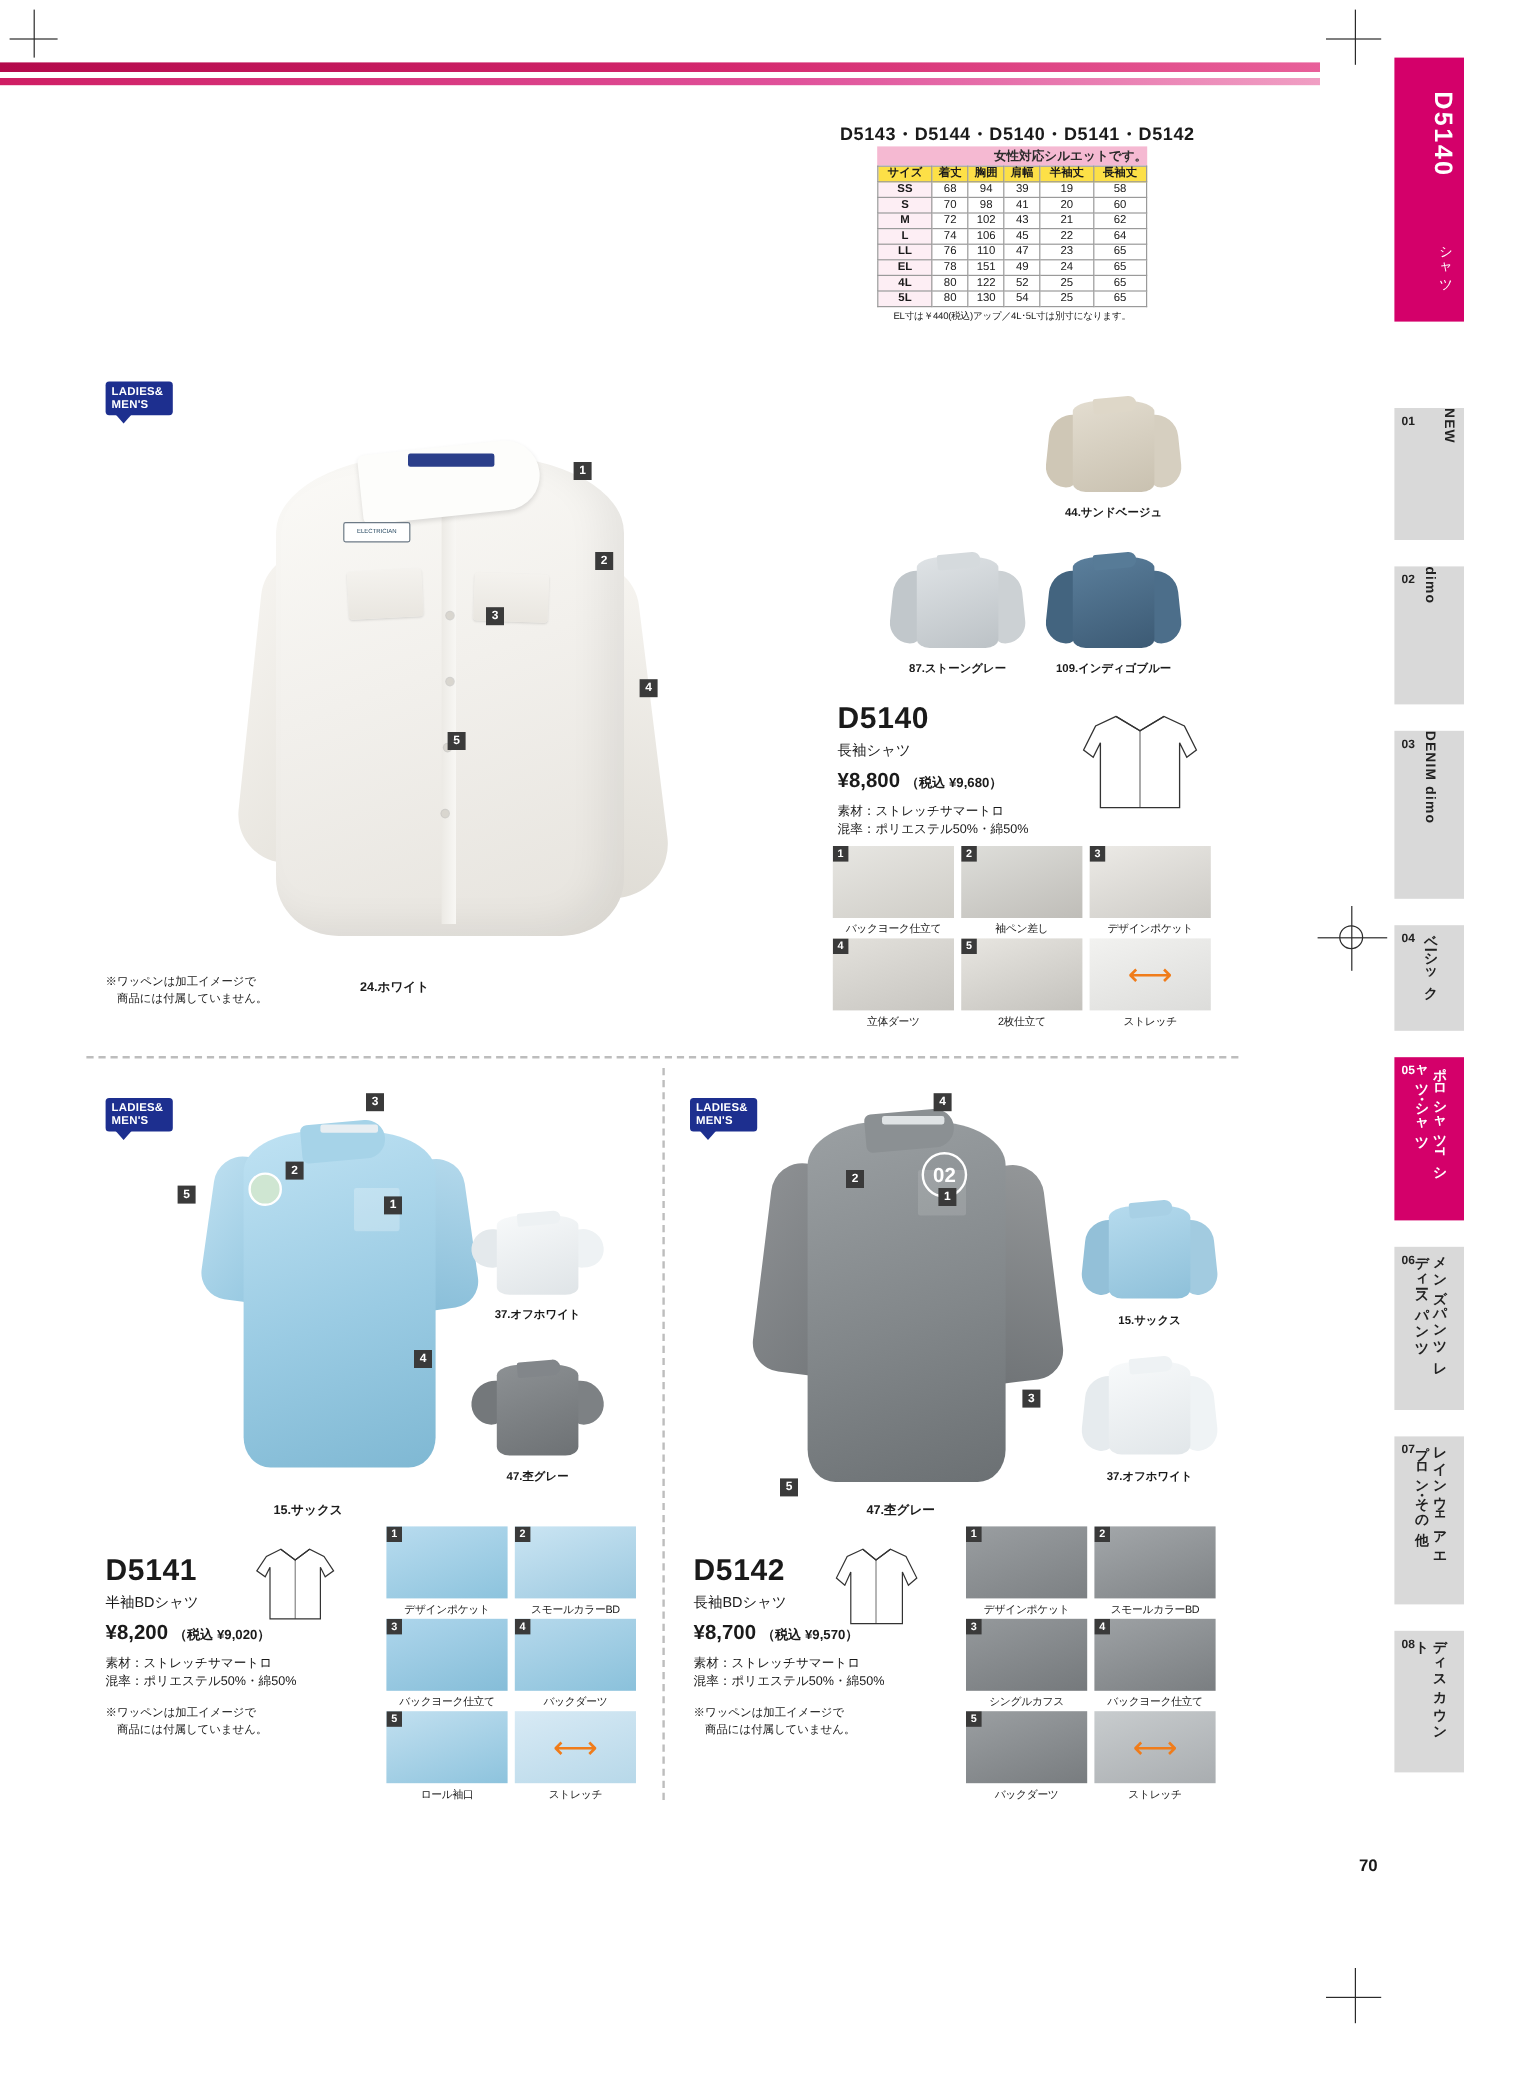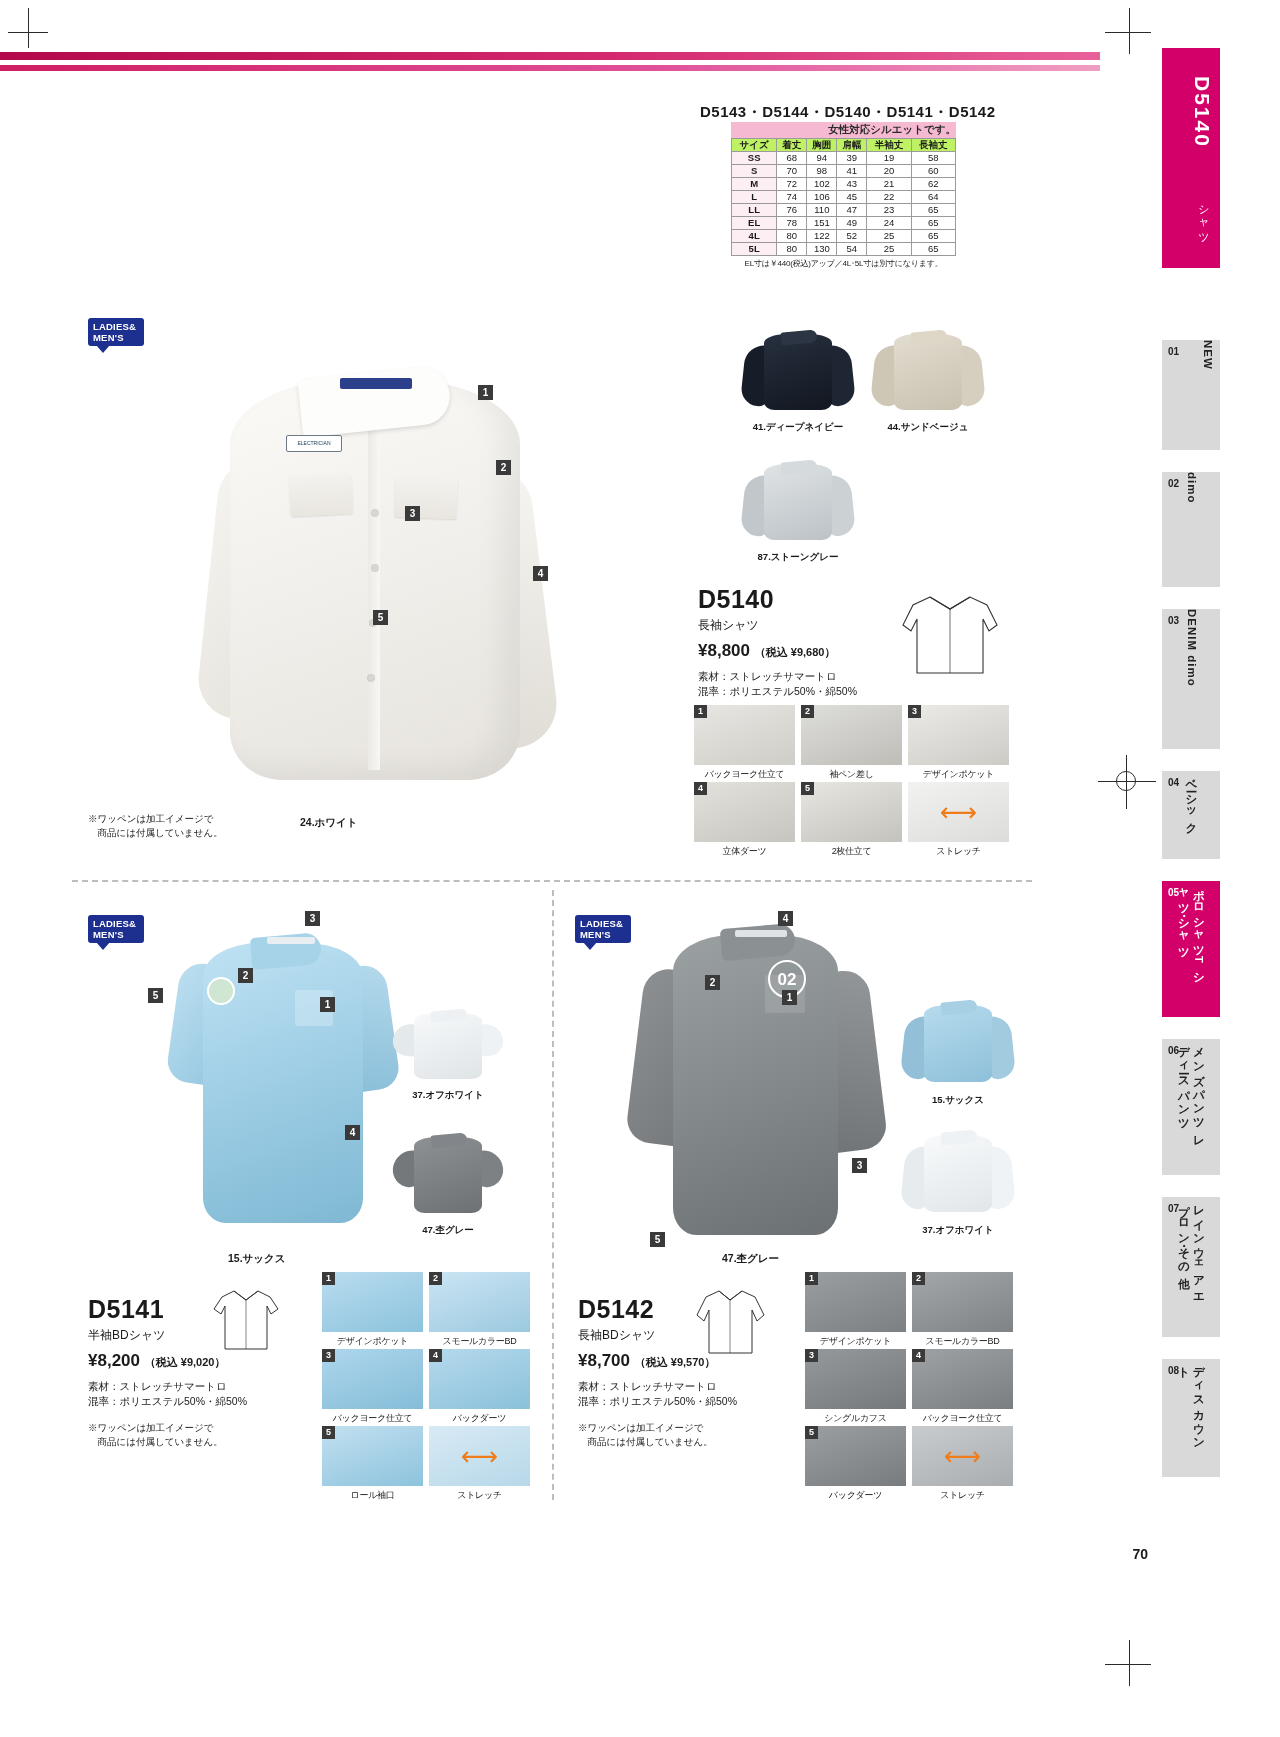--- a/index.html
+++ b/index.html
@@ -57,21 +57,21 @@
   .sizebox { position: absolute; left: 731px; top: 122px; width: 225px; }
   .size-banner {
     background: #f5b9d2; color: #2b2b2b; text-align: right;
     font-size: 10.5px; padding: 1px 0; font-weight: bold;
   }
   table.sizes { border-collapse: collapse; width: 225px; font-size: 9.5px; }
   table.sizes th, table.sizes td {
     border: 1px solid #9a9a9a; text-align: center; padding: 0px 0;
     height: 12.6px; line-height: 12px;
   }
-  table.sizes thead th { background: #bef264; font-weight: bold; }
+  table.sizes thead th { background: #fde047; font-weight: bold; }
   table.sizes tbody td:first-child { background: #fdeef4; font-weight: bold; }
   .size-note { font-size: 8px; margin-top: 2px; text-align: center; letter-spacing: -.2px; }
 
   
   .badge-lm {
     position: absolute; width: 56px; height: 28px; background: #1d2f8f; color: #fff;
     border-radius: 3px; font-size: 9.5px; font-weight: bold; line-height: 11px;
     padding: 3px 0 0 5px; letter-spacing: .2px;
   }
   .badge-lm::after {
@@ -366,31 +366,20 @@
   <div class="numtag" style="left:478px;top:385px;">1</div>
   <div class="numtag" style="left:496px;top:460px;">2</div>
   <div class="numtag" style="left:405px;top:506px;">3</div>
   <div class="numtag" style="left:533px;top:566px;">4</div>
   <div class="numtag" style="left:373px;top:610px;">5</div>
 
   <div style="position:absolute;left:300px;top:816px;font-size:10.5px;font-weight:bold;">24.ホワイト</div>
   <div class="note-small" style="position:absolute;left:88px;top:812px;white-space:pre-line;">※ワッペンは加工イメージで
 　商品には付属していません。</div>
 
-  <div class="colorcell" style="left:738px;top:325px;width:120px;">
-    <div class="img">
-      <div class="mini-shirt">
-        <div class="sl l" style="background:#161c28;"></div>
-        <div class="sl r" style="background:#1e2633;"></div>
-        <div class="body" style="background:linear-gradient(160deg,#27303f,#121720);"></div>
-        <div class="col" style="background:#2b3544;"></div>
-      </div>
-    </div>
-    <div class="cap">41.ディープネイビー</div>
-  </div>
   <div class="colorcell" style="left:868px;top:325px;width:120px;">
     <div class="img">
       <div class="mini-shirt">
         <div class="sl l" style="background:#cfc7b6;"></div>
         <div class="sl r" style="background:#d6cfc0;"></div>
         <div class="body" style="background:linear-gradient(160deg,#e3ddd0,#c9c1b0);"></div>
         <div class="col" style="background:#ded7c8;"></div>
       </div>
     </div>
     <div class="cap">44.サンドベージュ</div>
@@ -398,20 +387,31 @@
   <div class="colorcell" style="left:738px;top:455px;width:120px;">
     <div class="img">
       <div class="mini-shirt">
         <div class="sl l" style="background:#c1c7cb;"></div>
         <div class="sl r" style="background:#ccd1d4;"></div>
         <div class="body" style="background:linear-gradient(160deg,#dfe3e6,#bcc2c6);"></div>
         <div class="col" style="background:#d5dadd;"></div>
       </div>
     </div>
     <div class="cap">87.ストーングレー</div>
+  </div>
+  <div class="colorcell" style="left:868px;top:455px;width:120px;">
+    <div class="img">
+      <div class="mini-shirt">
+        <div class="sl l" style="background:#43647f;"></div>
+        <div class="sl r" style="background:#4c6e8a;"></div>
+        <div class="body" style="background:linear-gradient(160deg,#5b7f9c,#3c5a74);"></div>
+        <div class="col" style="background:#577b97;"></div>
+      </div>
+    </div>
+    <div class="cap">109.インディゴブルー</div>
   </div>
 
   <div style="position:absolute;left:698px;top:585px;width:190px;">
     <div class="pcode">D5140</div>
     <div class="pname">長袖シャツ</div>
     <div class="pprice">
       <span>¥8,800</span>
       <small>（税込 ¥9,680）</small>
     </div>
     <div class="pspec">

